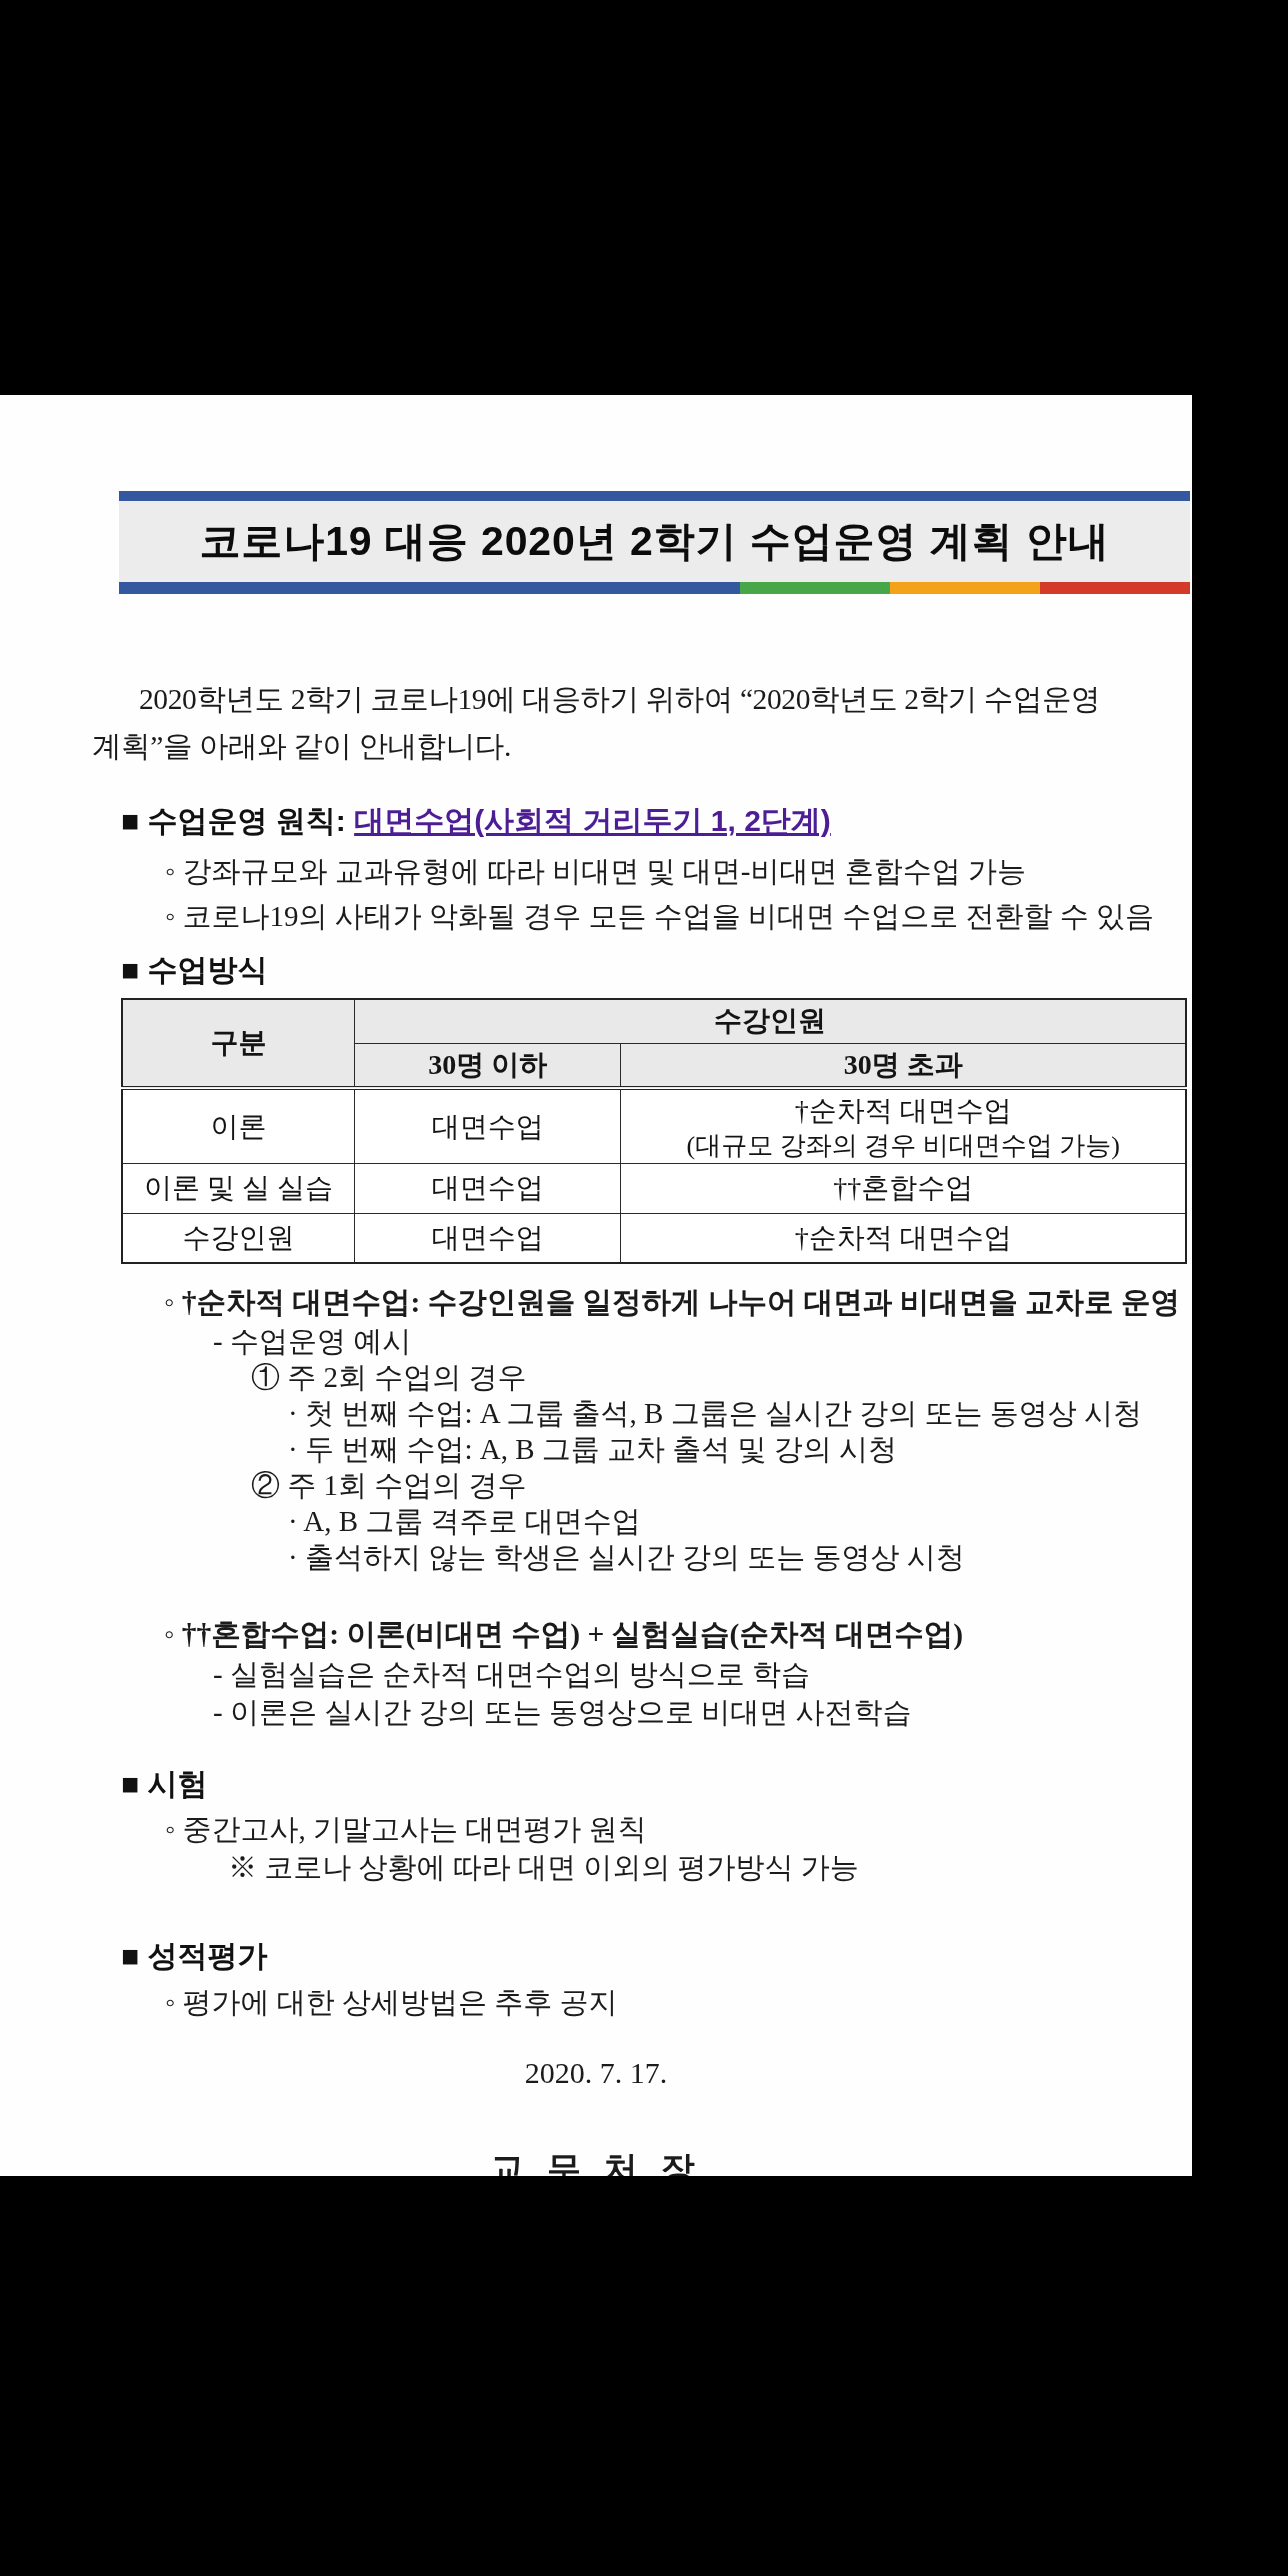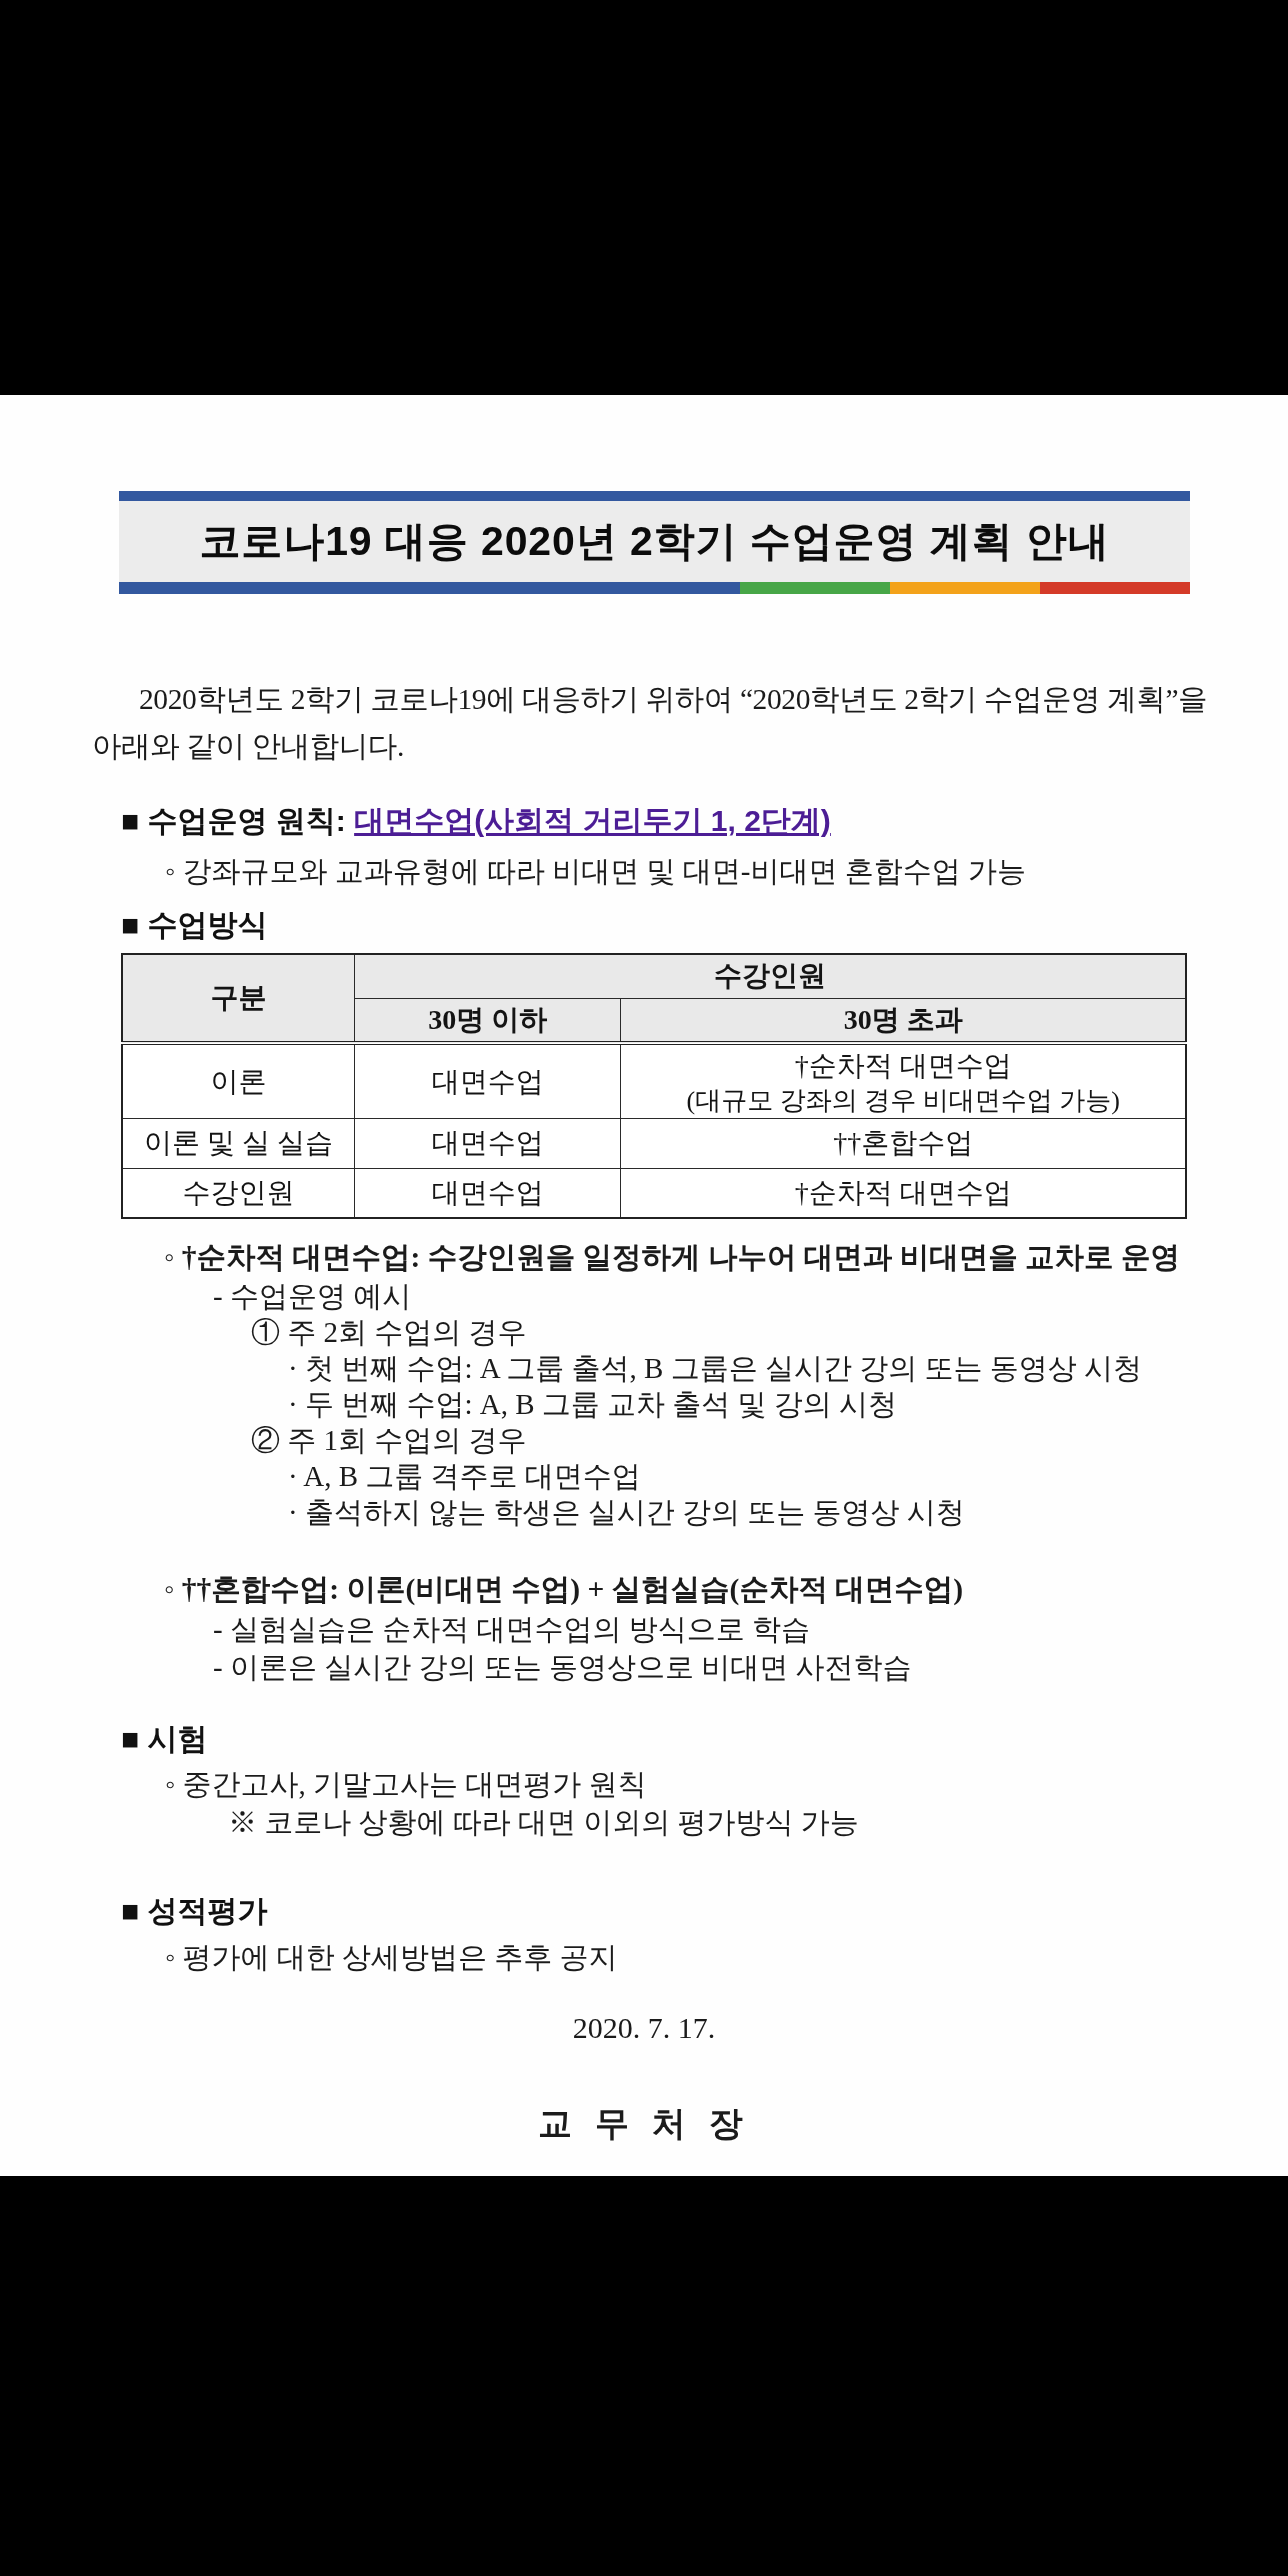--- a/index.html
+++ b/index.html
@@ -1,21 +1,21 @@
 <!DOCTYPE html>
 <html style="font-size:14.3px"><head>
 <meta charset="utf-8">
 <style>
   html,body { margin:0; padding:0; }
   body {
     width:1288px; height:2576px; background:#000; position:relative;
     font-family:"Liberation Serif","DejaVu Serif",serif;
   }
   .page {
-    position:absolute; top:395px; left:0; width:1288px; height:1781px;
+    position:absolute; top:395px; left:0; width:1192px; height:1781px;
     background:#fefefe; color:#1b1b1b; overflow:hidden;
   }
   
   .banner { margin:96px 98px 0 119px; width:1071px; }
   .banner-top-bar { height:9.8px; background:#33589f; }
   .banner-body {
     background:#ececec; height:81px;
     display:flex; align-items:center; justify-content:center;
   }
   .banner-title {
@@ -106,20 +106,21 @@
   </div>
 
   <p class="intro">2020학년도 2학기 코로나19에 대응하기 위하여 “2020학년도 2학기 수업운영 계획”을 아래와 같이 안내합니다.</p>
 
   <div class="principle">
     <div class="sec-heading">
       <span>■ 수업운영 원칙: </span><span class="blue">대면수업(사회적 거리두기 1, 2단계)</span>
     </div>
     <div class="bullet-list">
       <div>◦ 강좌규모와 교과유형에 따라 비대면 및 대면-비대면 혼합수업 가능</div>
+      <div>◦ 코로나19의 사태가 악화될 경우 모든 수업을 비대면 수업으로 전환할 수 있음</div>
     </div>
   </div>
 
   <div class="method">
     <div class="sec-heading">■ 수업방식</div>
     <table class="schedule">
       <thead>
         <tr>
           <th class="corner col-cat" rowspan="2">구분</th>
           <th colspan="2">수강인원</th>

